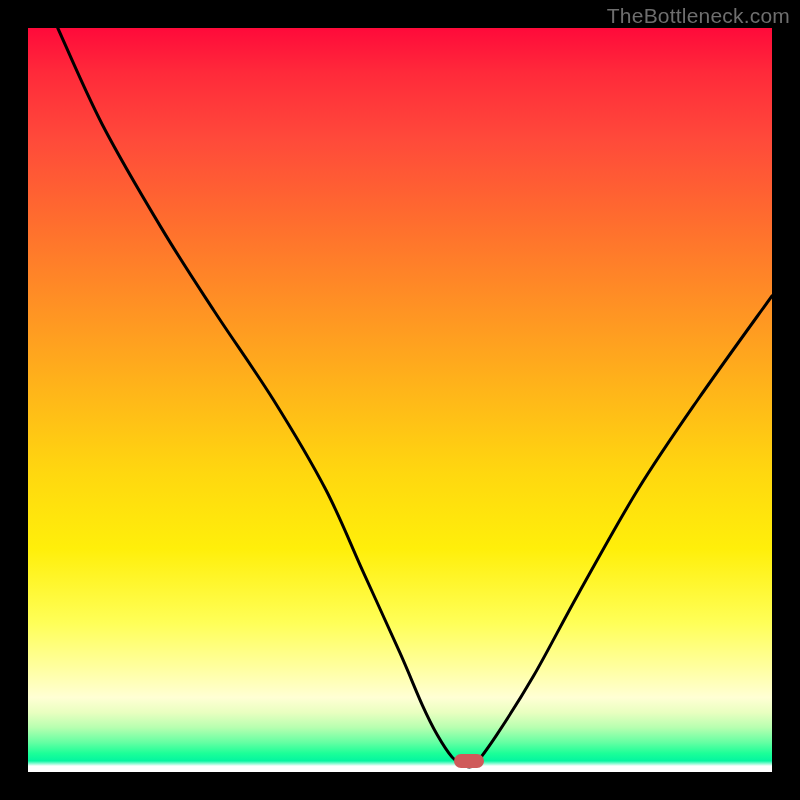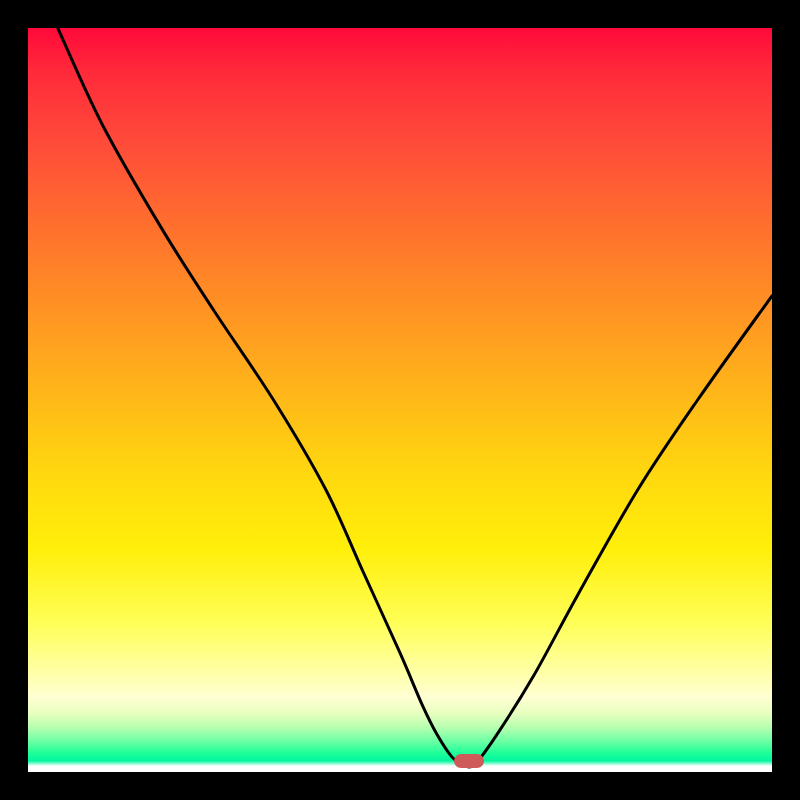--- a/index.html
+++ b/index.html
@@ -77,14 +77,15 @@
   <div class="plot">
 
     <svg class="curve" viewBox="0 0 744 744" preserveAspectRatio="none">
       <path d="M 29.76 0 C 37.2 16.120000000000005, 57.040000000000006 63.24000000000003, 74.4 96.72000000000003 C 91.76 130.20000000000002, 115.32 169.88, 133.92 200.88 C 152.51999999999998 231.88, 167.4 254.20000000000002, 186 282.72 C 204.6 311.24, 226.92000000000002 342.24, 245.52 372 C 264.12 401.76, 282.72 432.76, 297.6 461.28 C 312.48 489.79999999999995, 322.40000000000003 515.84, 334.8 543.12 C 347.2 570.4, 362.08 602.6400000000001, 372 624.96 C 381.92 647.28, 388.12 663.4, 394.32 677.04 C 400.52 690.68, 404.24000000000007 698.1199999999999, 409.20000000000005 706.8 C 414.16 715.48, 419.74 724.16, 424.08 729.12 C 428.41999999999996 734.08, 431.52 735.3199999999999, 435.23999999999995 736.56 C 438.9599999999999 737.8, 440.81999999999994 741.52, 446.4 736.56 C 451.98 731.5999999999999, 458.8 721.68, 468.72 706.8 C 478.64000000000004 691.92, 492.28000000000003 670.8399999999999, 505.92 647.28 C 519.56 623.72, 533.1999999999999 596.44, 550.56 565.44 C 567.92 534.44, 590.2399999999999 493.52, 610.0799999999999 461.28 C 629.92 429.03999999999996, 647.28 404.24, 669.6 372 C 691.9200000000001 339.76, 731.6 285.2, 744 267.84" fill="none" stroke-width="3" stroke-linecap="round" stroke="#000000"></path>
     </svg>
 
     <div class="marker" style="left: 426.192px; top: 725.84px; background: rgb(207, 90, 90);"></div>
 
   </div>
 
+  <div class="watermark">TheBottleneck.com</div>
 
 </div>
 
 </body></html>

